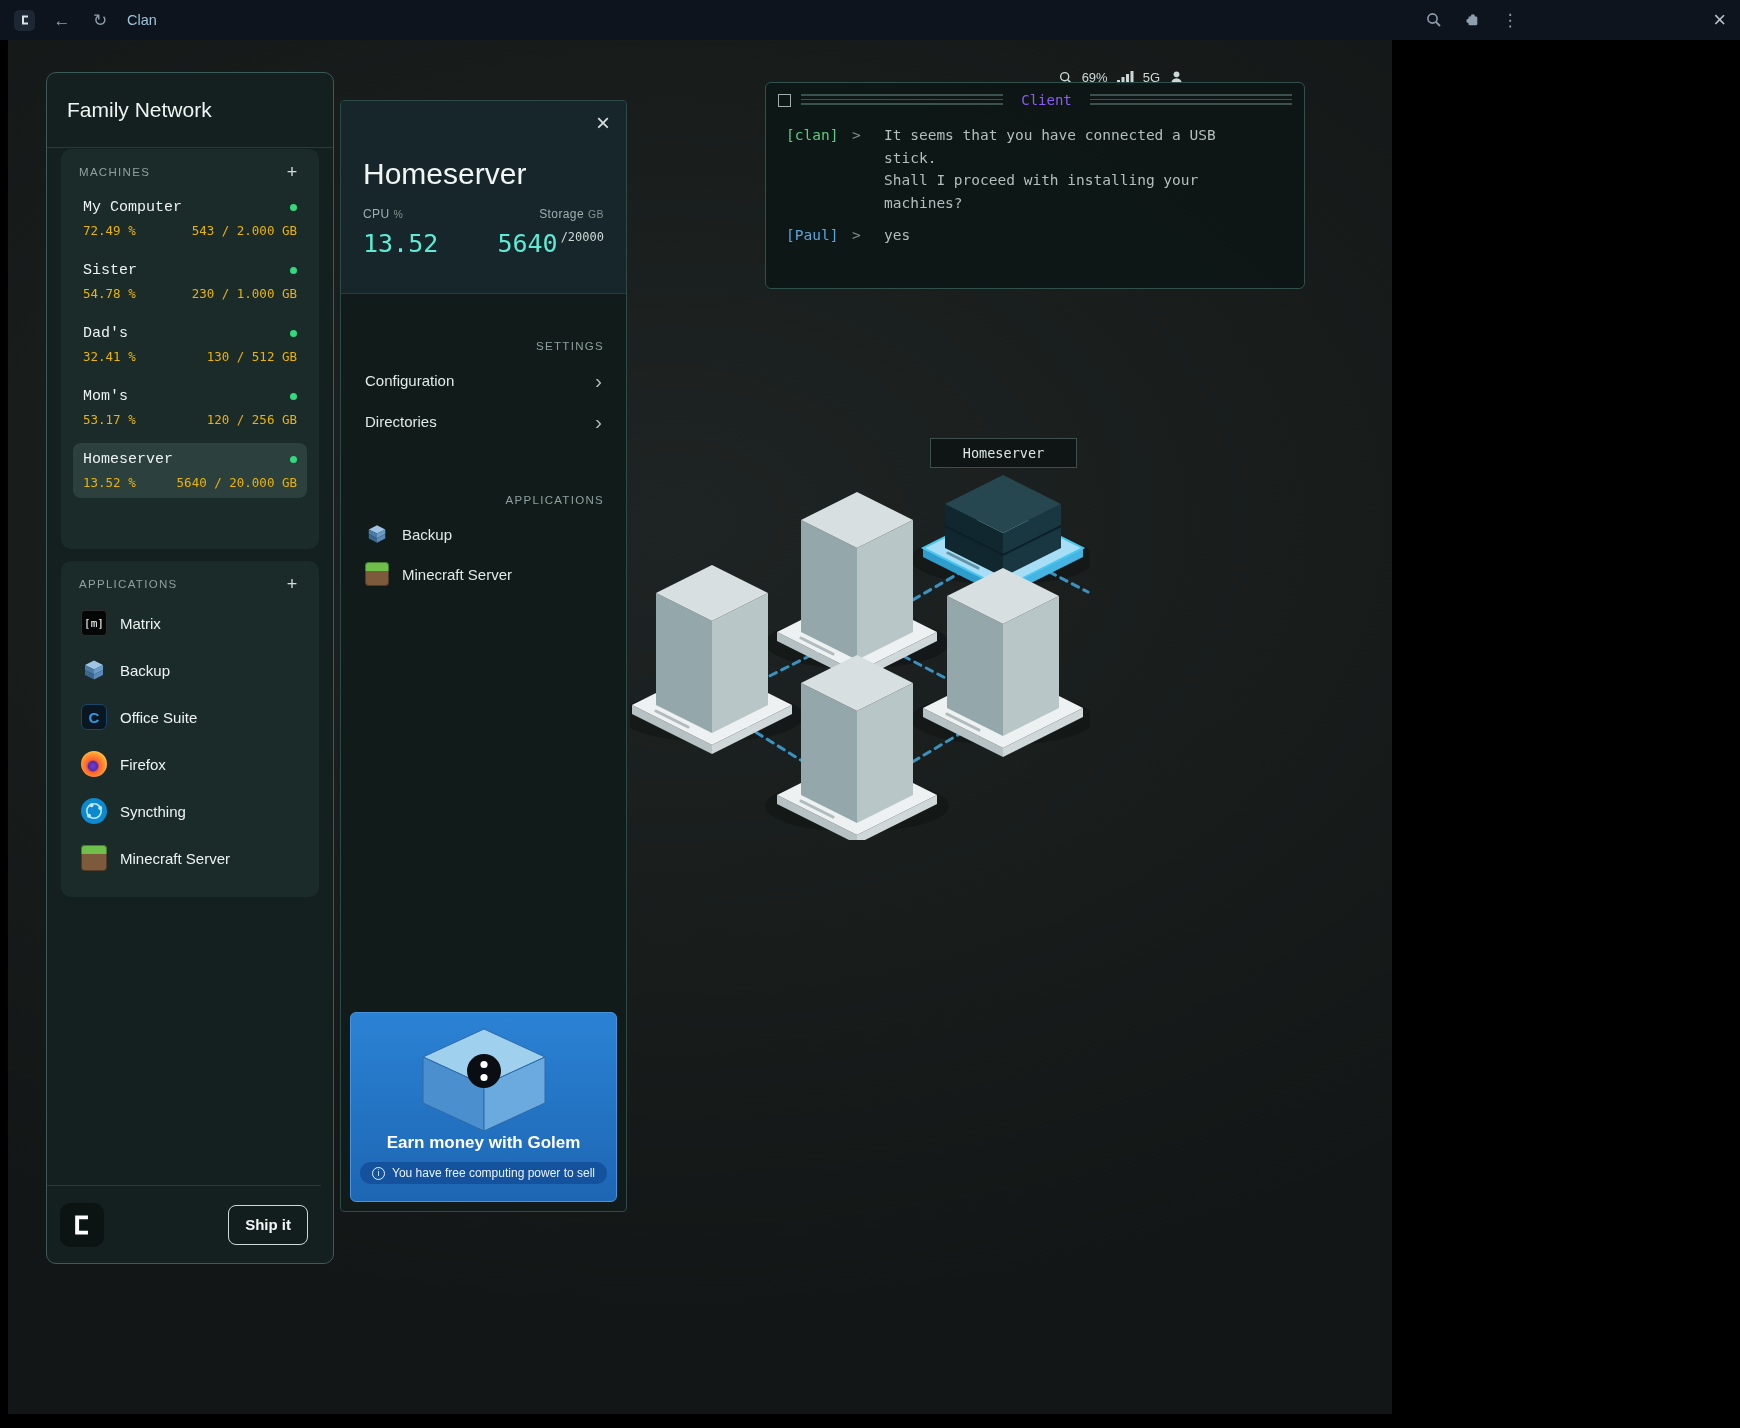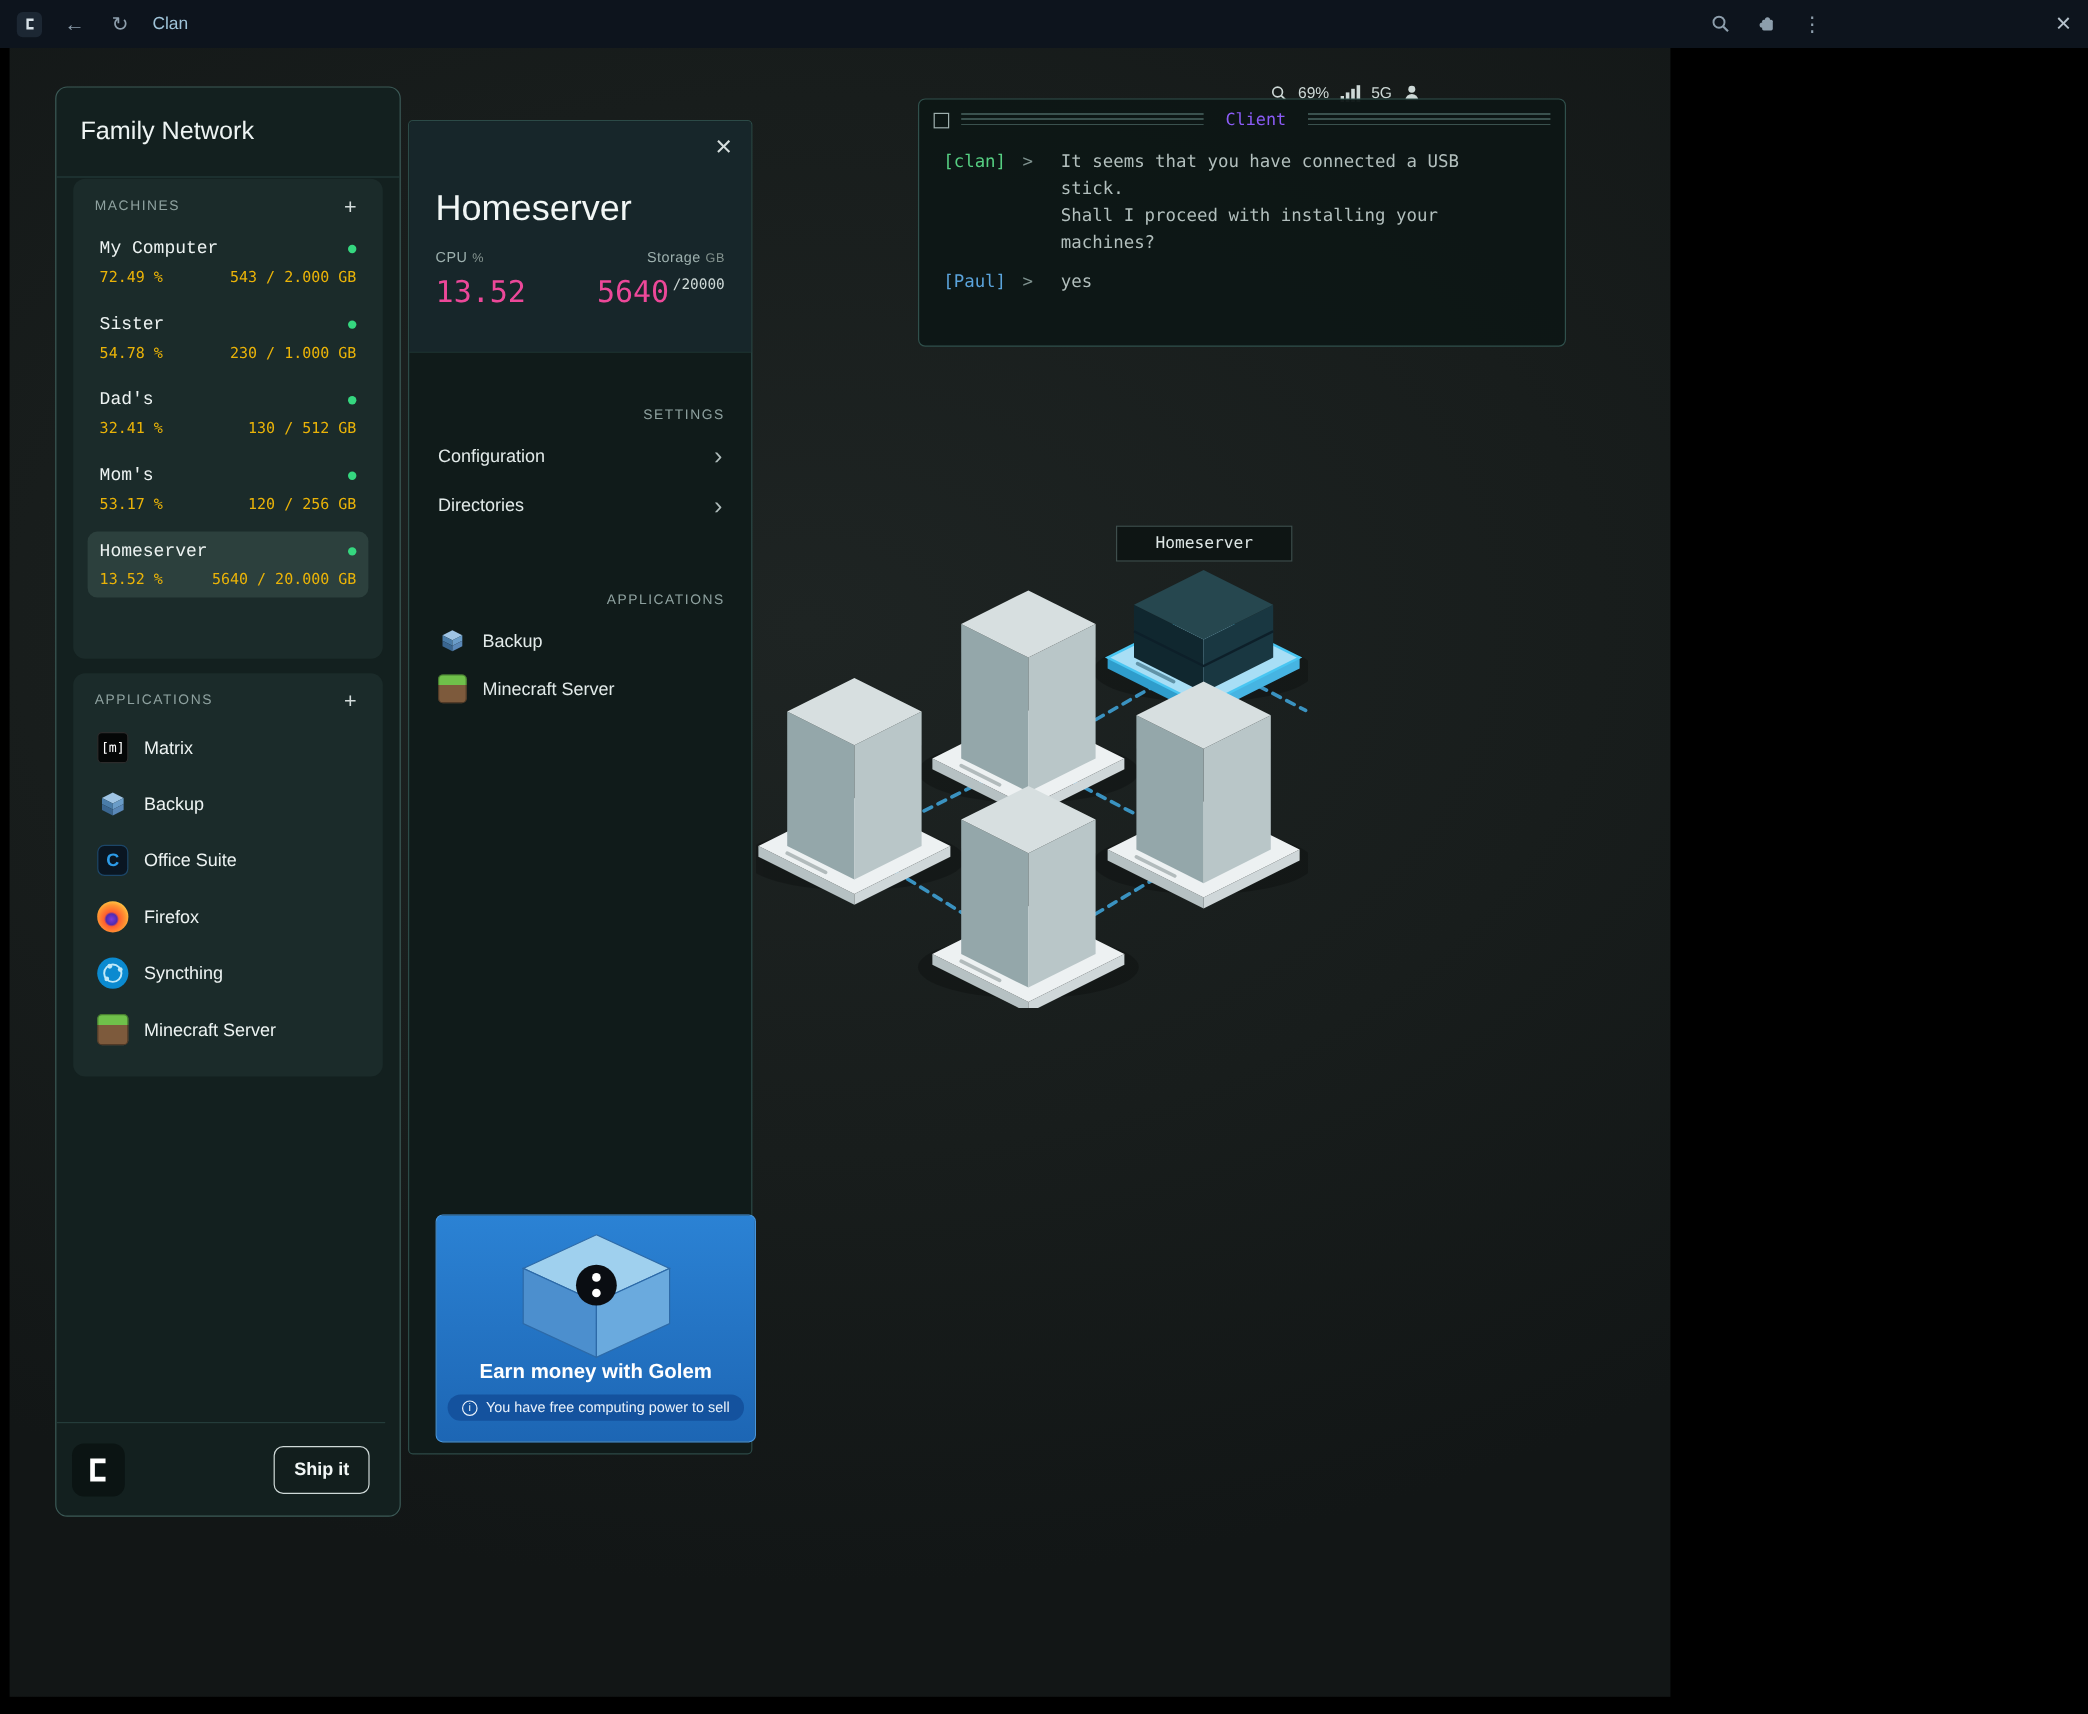--- a/index.html
+++ b/index.html
@@ -89,35 +89,35 @@
   .detail { position: absolute; left: 332px; top: 60px; width: 287px; height: 1112px;
     background: #101b1a; border: 1px solid #2c4a47; border-radius: 4px; }
   .detail-header { position: relative; height: 193px; background: #17262a;
     border-bottom: 1px solid #223a38; padding: 20px 22px; border-radius: 3px 3px 0 0; }
   .close-x { position: absolute; top: 10px; right: 16px; font-size: 24px; color: #d6dedd; line-height: 1; }
   .detail-title { margin-top: 36px; font-size: 30px; font-weight: 500; color: #f1f6f5; }
   .stats { display: flex; justify-content: space-between; margin-top: 16px; }
   .stat .lab { font-size: 12px; color: #9db0ae; letter-spacing: .4px; }
   .stat .lab .unit { font-size: 10.5px; color: #84938f; margin-left: 4px; }
   .stat .val-wrap { display: flex; align-items: flex-start; margin-top: 8px; }
-  .stat .val { font-family: "DejaVu Sans Mono", monospace; font-size: 25px; color: #ec4899; }
+  .stat .val { font-family: "DejaVu Sans Mono", monospace; font-size: 25px; color: #5eead4; }
   .stat.right { text-align: right; }
   .stat .total { font-family: "DejaVu Sans Mono", monospace; font-size: 12px; color: #cdd8d6;
     margin-left: 3px; margin-top: 1px; }
 
   .detail-body { padding: 12px 22px; text-align: right; }
   .sec-head { font-size: 11.5px; letter-spacing: 1.3px; color: #8ea19f; margin: 34px 0 8px; }
   .sec-head.second { margin-top: 52px; }
   .d-row { display: flex; align-items: center; justify-content: space-between;
     padding: 10px 2px; font-size: 15px; color: #e2eae9; }
   .d-row .chev { color: #aebbba; font-size: 21px; line-height: 1; }
   .d-app { display: flex; align-items: center; gap: 13px; padding: 8px 2px; font-size: 15px; color: #e2eae9; }
   .d-app .a-icon { width: 24px; height: 24px; }
 
-  .golem { position: absolute; left: 22px; bottom: 9px; width: 267px; height: 190px;
+  .golem { position: absolute; left: 9px; bottom: 9px; width: 267px; height: 190px;
     border-radius: 6px; background: linear-gradient(180deg, #2b82d4, #1d66b4);
     border: 1px solid #4695dd; display: flex; flex-direction: column; align-items: center; overflow: hidden; }
   .golem-title { font-size: 17px; font-weight: bold; color: #fff; margin-top: 0px; }
   .golem-badge { margin-top: 9px; display: flex; align-items: center; gap: 7px;
     background: #14529e; border-radius: 13px; padding: 4px 12px; font-size: 12px; color: #eaf2fb; }
   .info-dot { width: 13px; height: 13px; border: 1.2px solid #eaf2fb; border-radius: 50%;
     font-size: 9px; display: flex; align-items: center; justify-content: center; flex: none; }
 
   
   .terminal { position: absolute; left: 757px; top: 42px; width: 540px; height: 207px;

